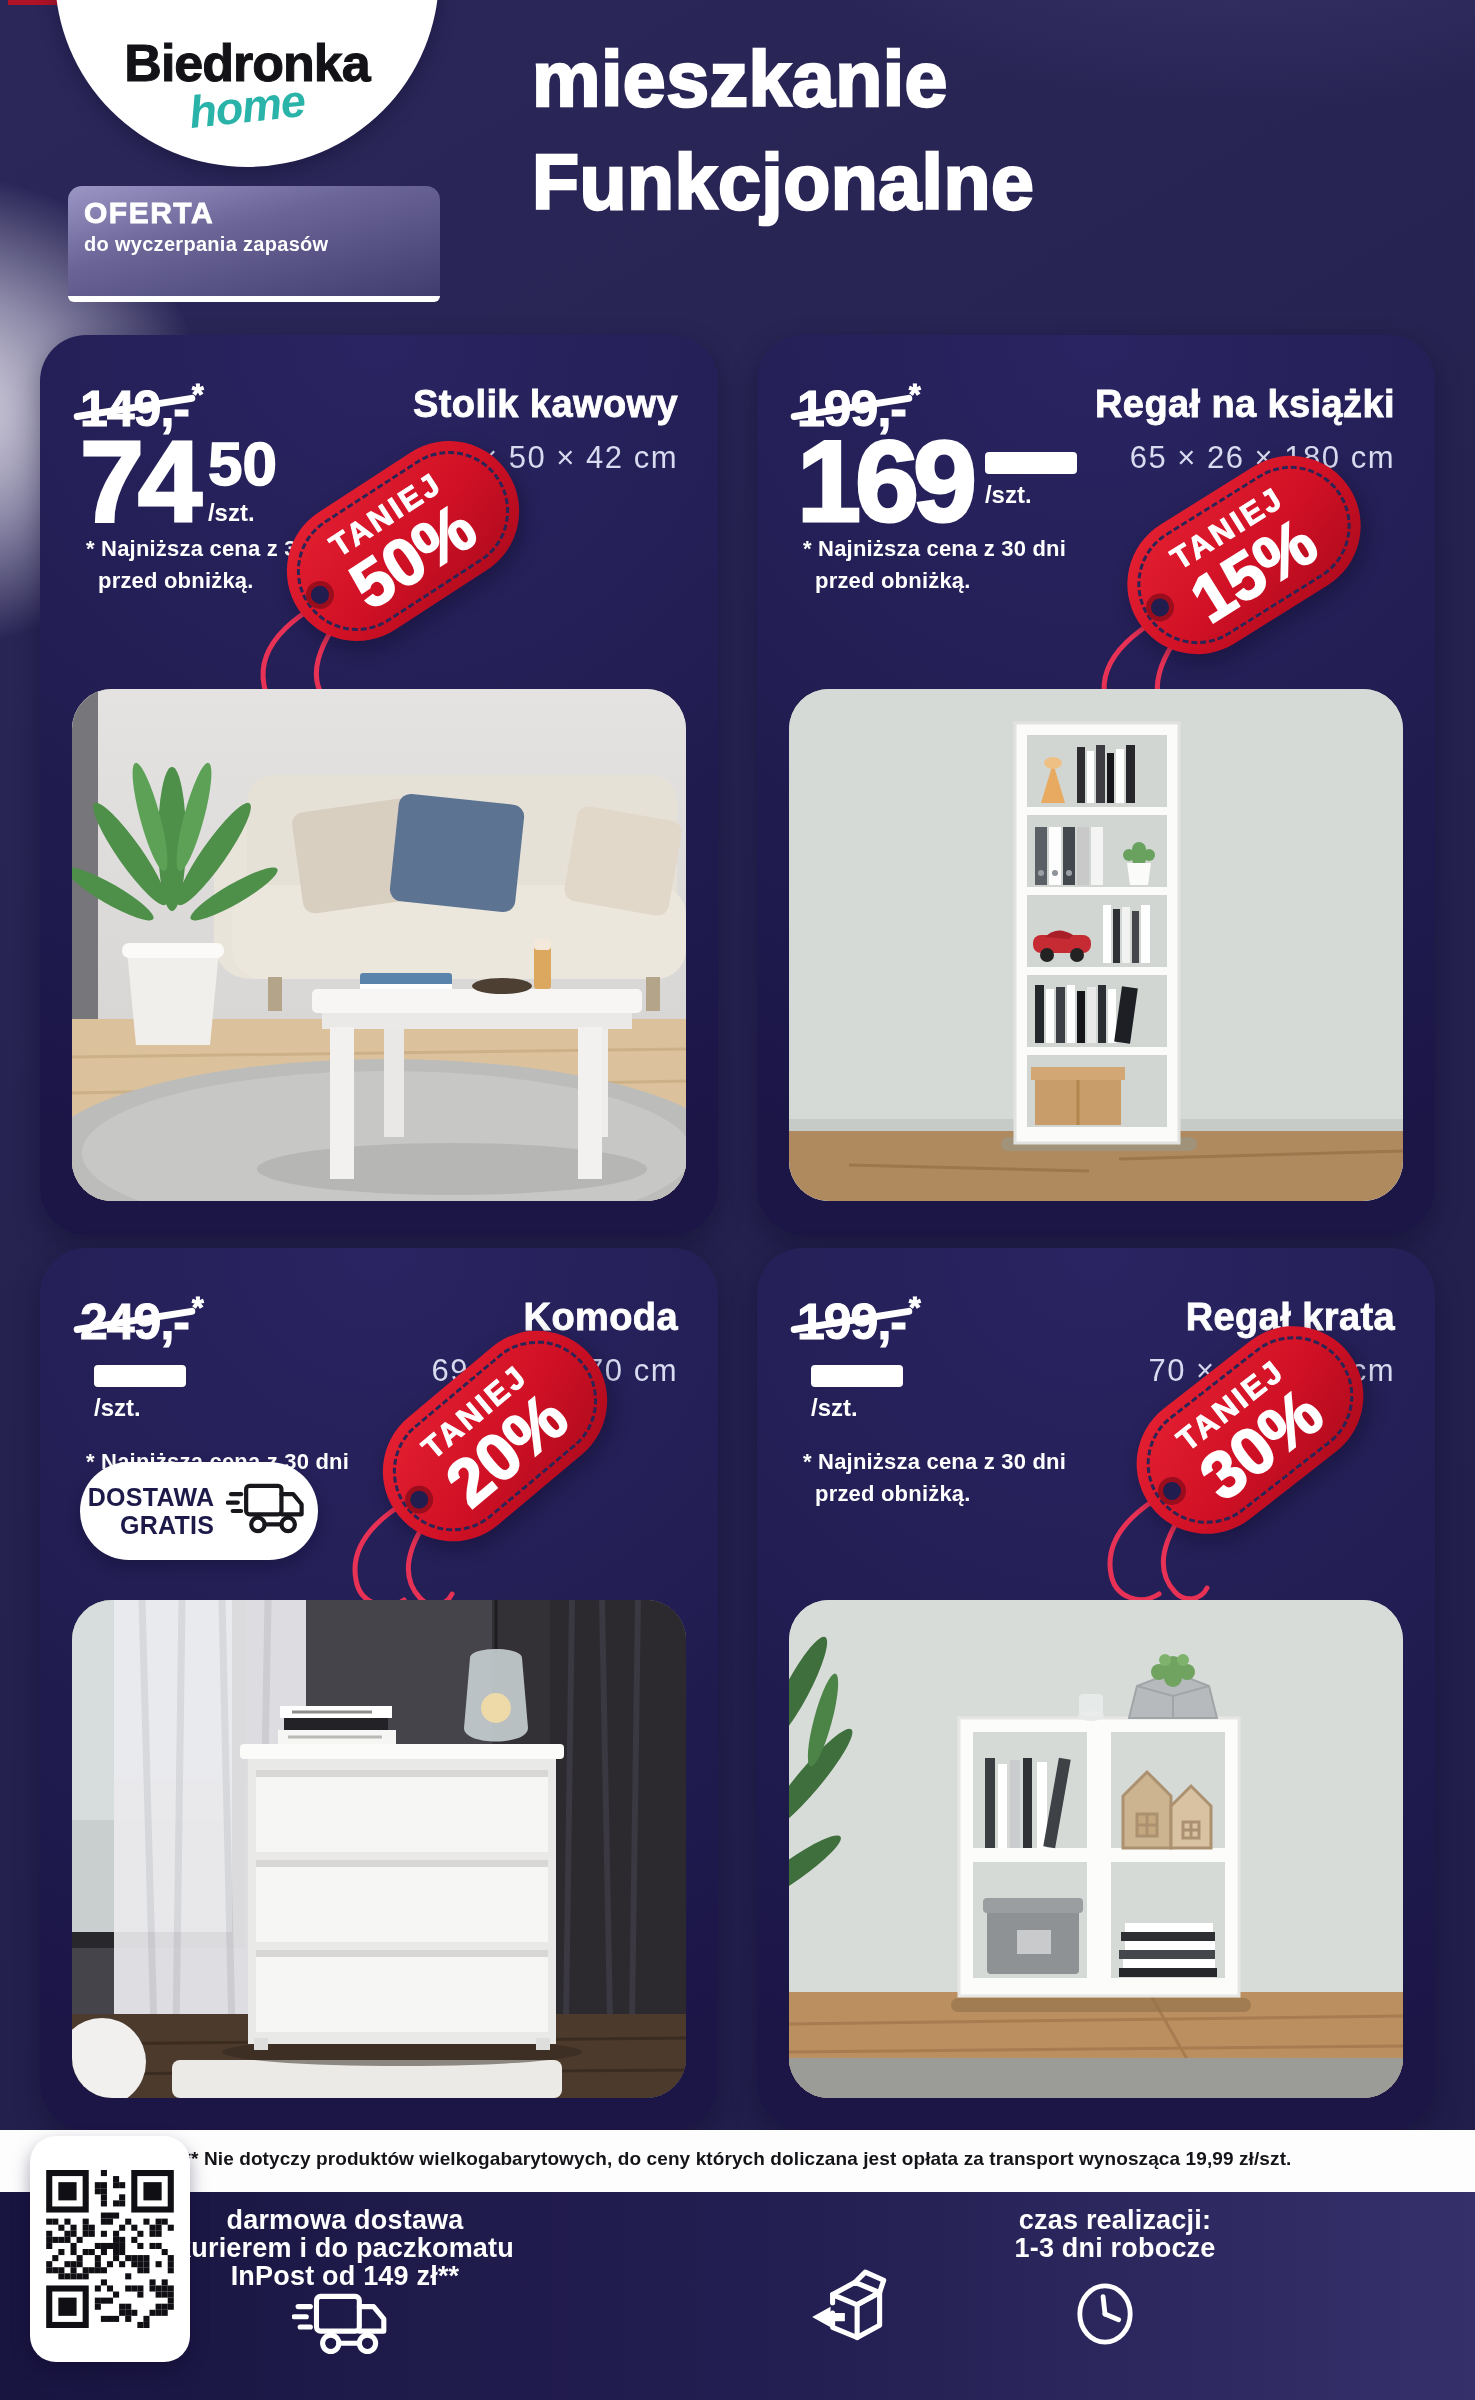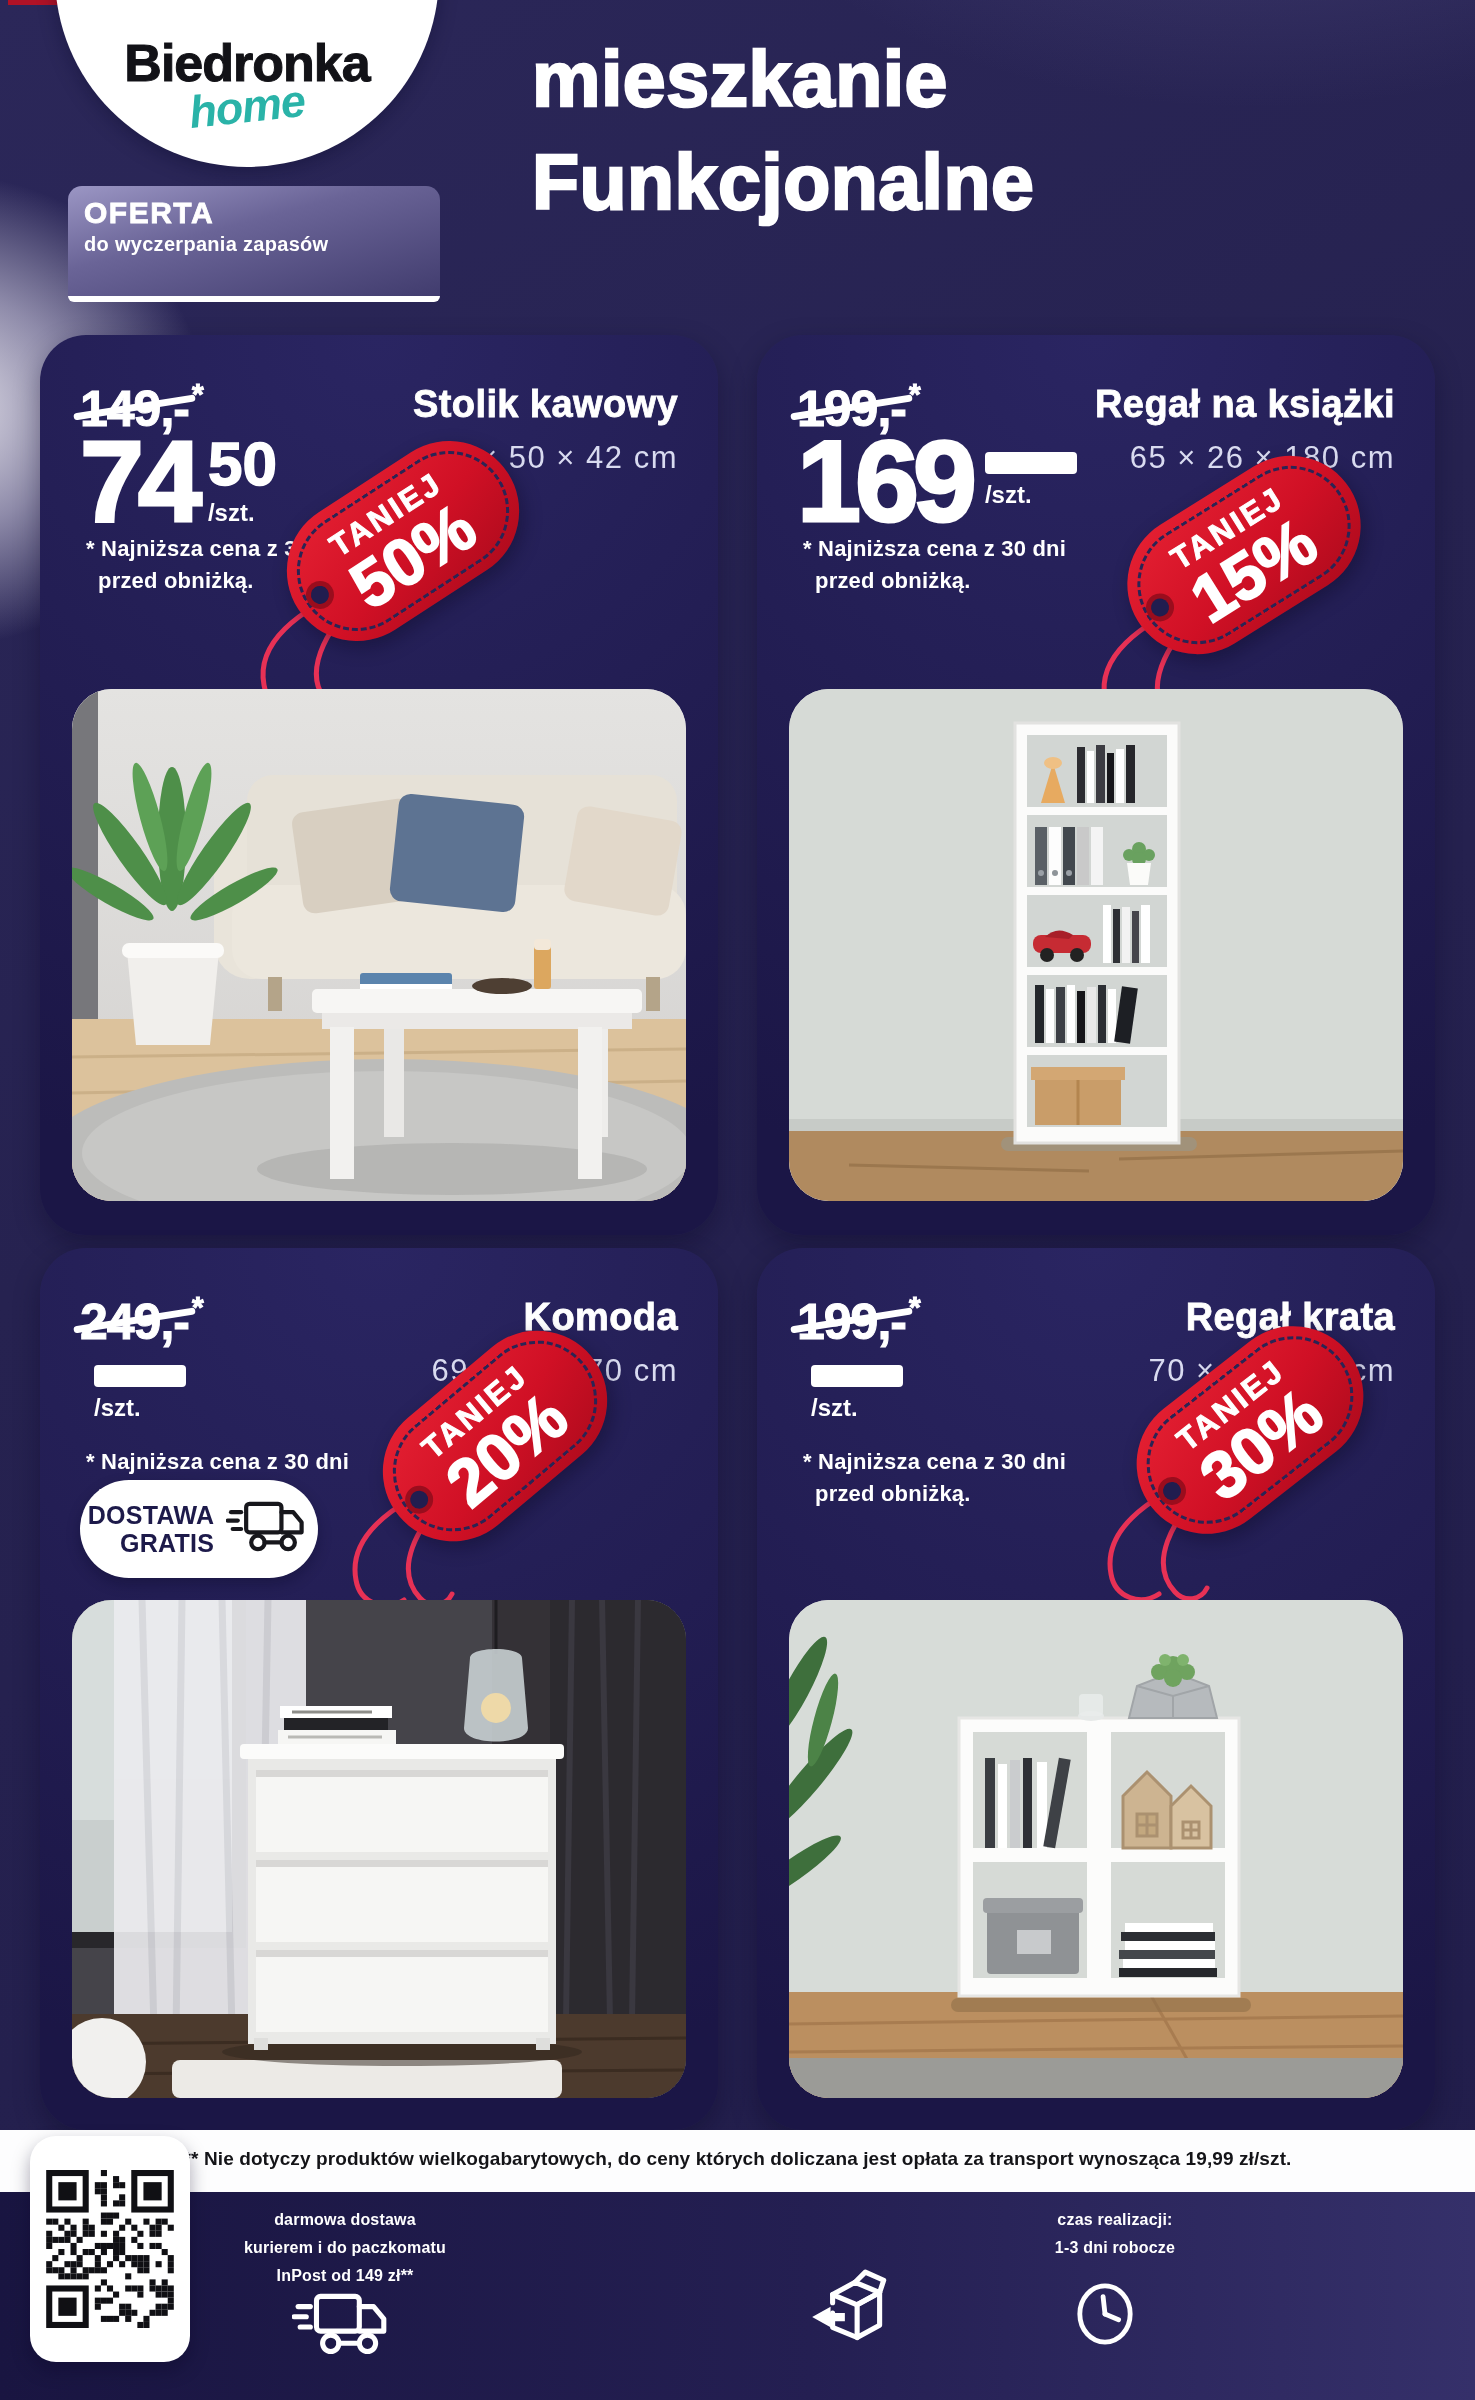--- a/index.html
+++ b/index.html
@@ -81,39 +81,39 @@
     box-shadow:0 8px 18px rgba(10,5,30,.35);
   }
   .r33{transform:rotate(-33deg);} .r32{transform:rotate(-32deg);} .r40{transform:rotate(-40deg);} .r38{transform:rotate(-38deg);}
   .tag-body::before{content:'';position:absolute;inset:10px;border:3px dashed #2b2454;border-radius:62px;}
   .tag-body::after{content:'';position:absolute;left:17px;top:50%;transform:translateY(-50%);width:18px;height:18px;border-radius:50%;background:#211d4f;box-shadow:0 0 0 5px #9a0d1d;}
   .tag-word{font-size:31px;font-weight:bold;letter-spacing:3px;-webkit-text-stroke:1px #fff;z-index:1;}
   .tag-val{font-size:66px;font-weight:bold;line-height:.95;-webkit-text-stroke:2px #fff;z-index:1;}
 
   
   .pill{
-    position:absolute;left:40px;top:232px;width:238px;height:98px;background:#fff;border-radius:49px;
+    position:absolute;left:40px;top:214px;width:238px;height:98px;background:#fff;border-radius:49px;
     display:flex;align-items:center;justify-content:center;gap:12px;color:#1d1a4a;
     box-shadow:0 6px 14px rgba(8,6,34,.3);
   }
   .pill-text{text-align:right;font-weight:bold;font-size:25px;line-height:1.12;letter-spacing:.3px;}
   .pill svg{width:84px;height:64px;color:#17171c;}
 
   
   .photo{position:absolute;left:32px;right:32px;bottom:34px;height:512px;border-radius:40px;overflow:hidden;background:#d8d8d6;}
   .photo-sm{height:498px;bottom:32px;}
   .photo svg{display:block;width:100%;height:100%;}
 
   
   .white-band{position:absolute;left:0;top:2130px;width:1475px;height:62px;background:#fdfdfe;}
   .disclaimer{position:absolute;left:0;top:2148px;width:1475px;text-align:center;color:#141418;font-size:19px;font-weight:bold;letter-spacing:.1px;}
   .navy-band{position:absolute;left:0;top:2192px;width:1475px;height:208px;background:linear-gradient(90deg,#191541 0%,#241f52 55%,#35306a 100%);}
   .qr-tile{position:absolute;left:30px;top:2136px;width:160px;height:226px;background:#fff;border-radius:26px;box-shadow:0 8px 18px rgba(8,6,34,.35);display:flex;align-items:center;justify-content:center;}
   .qr-tile svg{width:128px;height:158px;}
-  .fcol{position:absolute;top:2206px;text-align:center;font-size:16px;font-weight:bold;line-height:28px;letter-spacing:.2px;}
+  .fcol{position:absolute;top:2206px;text-align:center;font-size:27px;font-weight:bold;line-height:28px;letter-spacing:.2px;}
   .fc1{left:148px;width:394px;}
   .fc2{left:640px;width:464px;}
   .fc3{left:985px;width:260px;}
   .ficon{position:absolute;color:#fff;}
   .fi1{left:292px;top:2288px;width:102px;height:78px;}
   .fi2{left:806px;top:2268px;width:90px;height:92px;}
   .fi3{left:1074px;top:2280px;width:62px;height:68px;}
   .ficon svg{width:100%;height:100%;}
 </style>
 </head>

